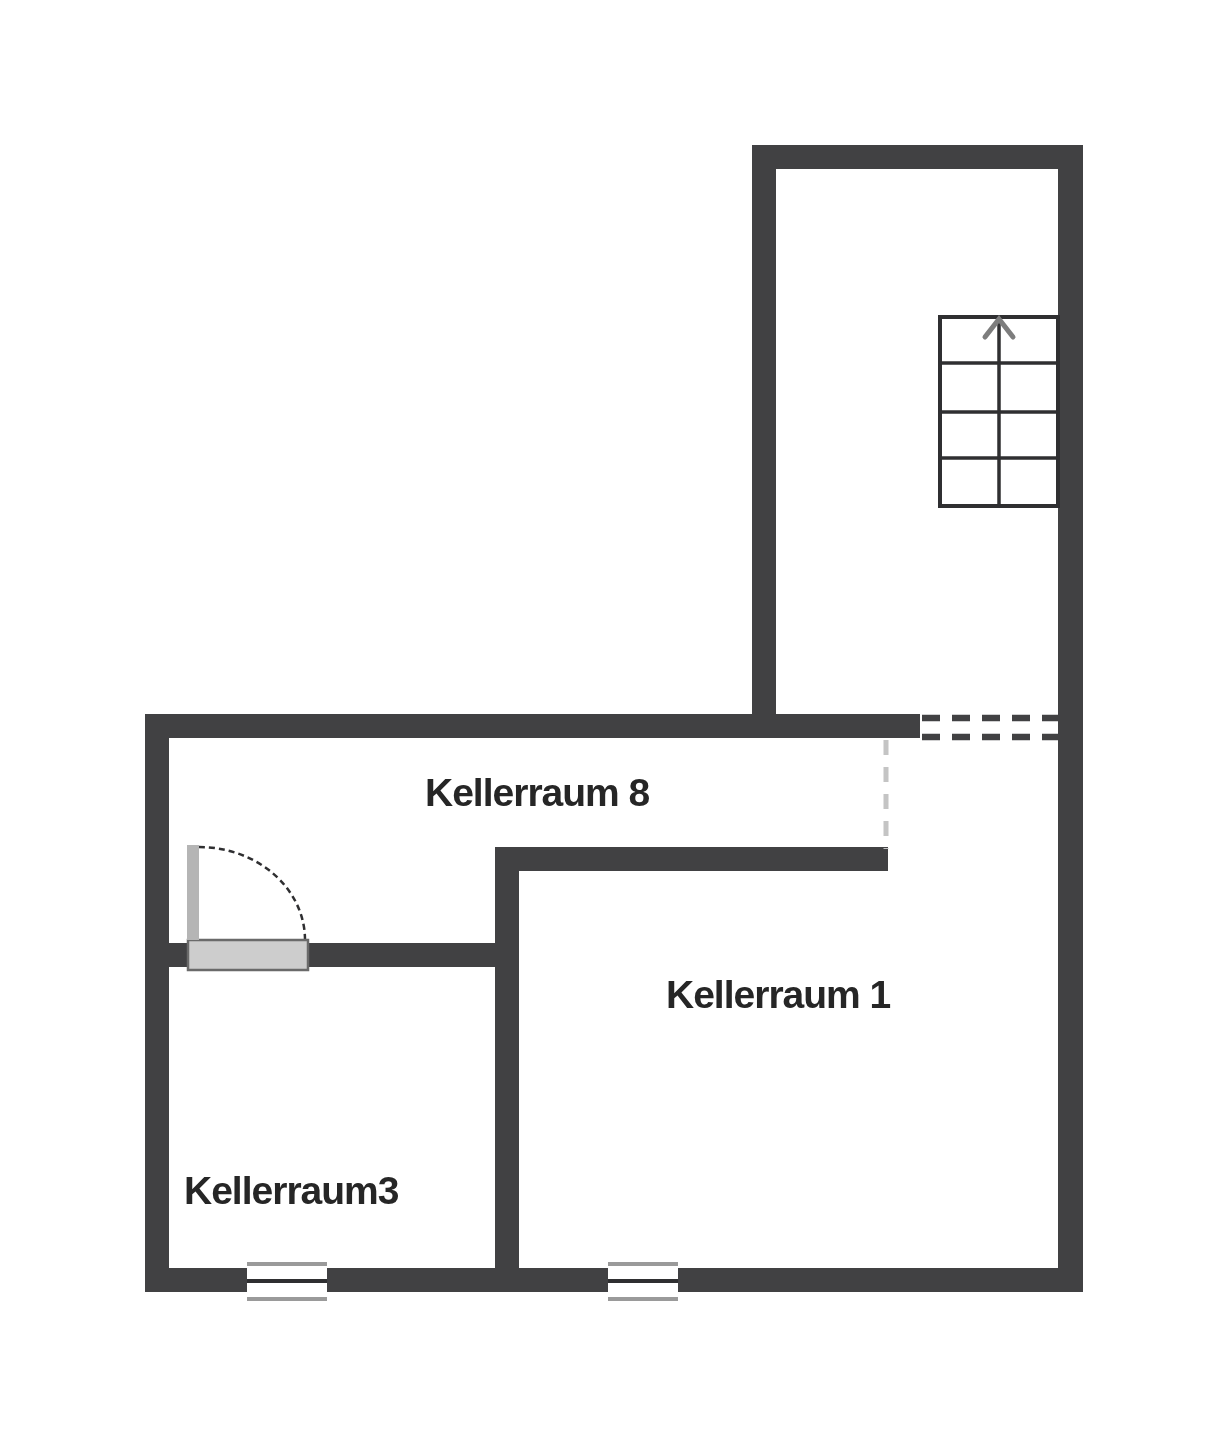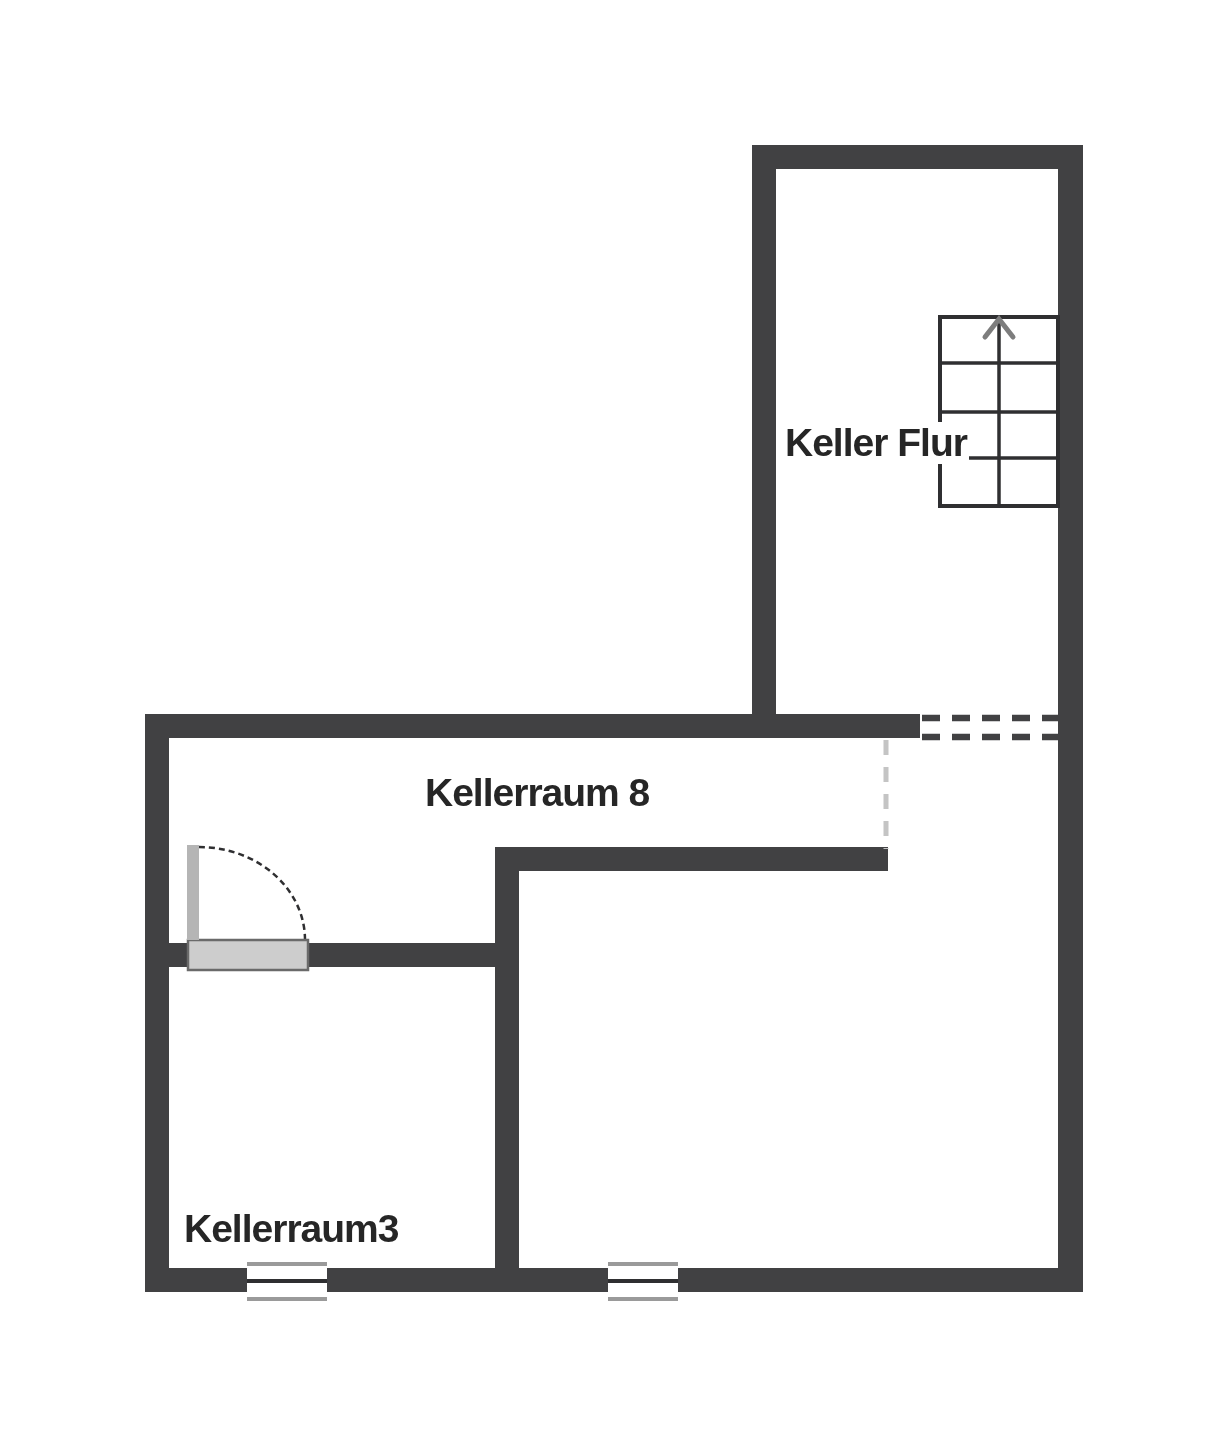--- a/index.html
+++ b/index.html
@@ -44,21 +44,21 @@
     line-height:42px;
     letter-spacing:-1px;
     white-space:nowrap;
     color:var(--text);
     background:var(--bg);
     padding:0 2px;
   }
   #label-keller-flur{left:783px;top:422px;}
   #label-kellerraum-2{left:423px;top:772px;}
   #label-kellerraum-1{left:664px;top:974px;}
-  #label-kellerraum-3{left:182px;top:1170px;margin-top:38px;}
+  #label-kellerraum-3{left:182px;top:1170px;}
 </style>
 </head>
 <body>
 
 <div id="plan">
 
   <svg viewBox="0 0 1228 1440" width="1228" height="1440">
 
     <g>
       <rect class="wall" x="752" y="145" width="331" height="24"></rect>
@@ -102,16 +102,16 @@
       <polyline class="arrow-stroke" points="985,337 999,319 1013,337"></polyline>
     </g>
 
     <g>
       <path class="swing" d="M 199 847 A 106 93 0 0 1 305 940"></path>
       <rect class="threshold" x="188" y="940" width="120" height="30"></rect>
       <rect class="leaf" x="187" y="845" width="12" height="95"></rect>
     </g>
   </svg>
 
-  <div class="room-label" id="label-keller-flur">Keller Flur</div>
   <div class="room-label" id="label-kellerraum-2">Kellerraum 8</div>
+  <div class="room-label" id="label-kellerraum-1">Kellerraum 1</div>
   <div class="room-label" id="label-kellerraum-3">Kellerraum3</div>
 </div>
 
 </body></html>

